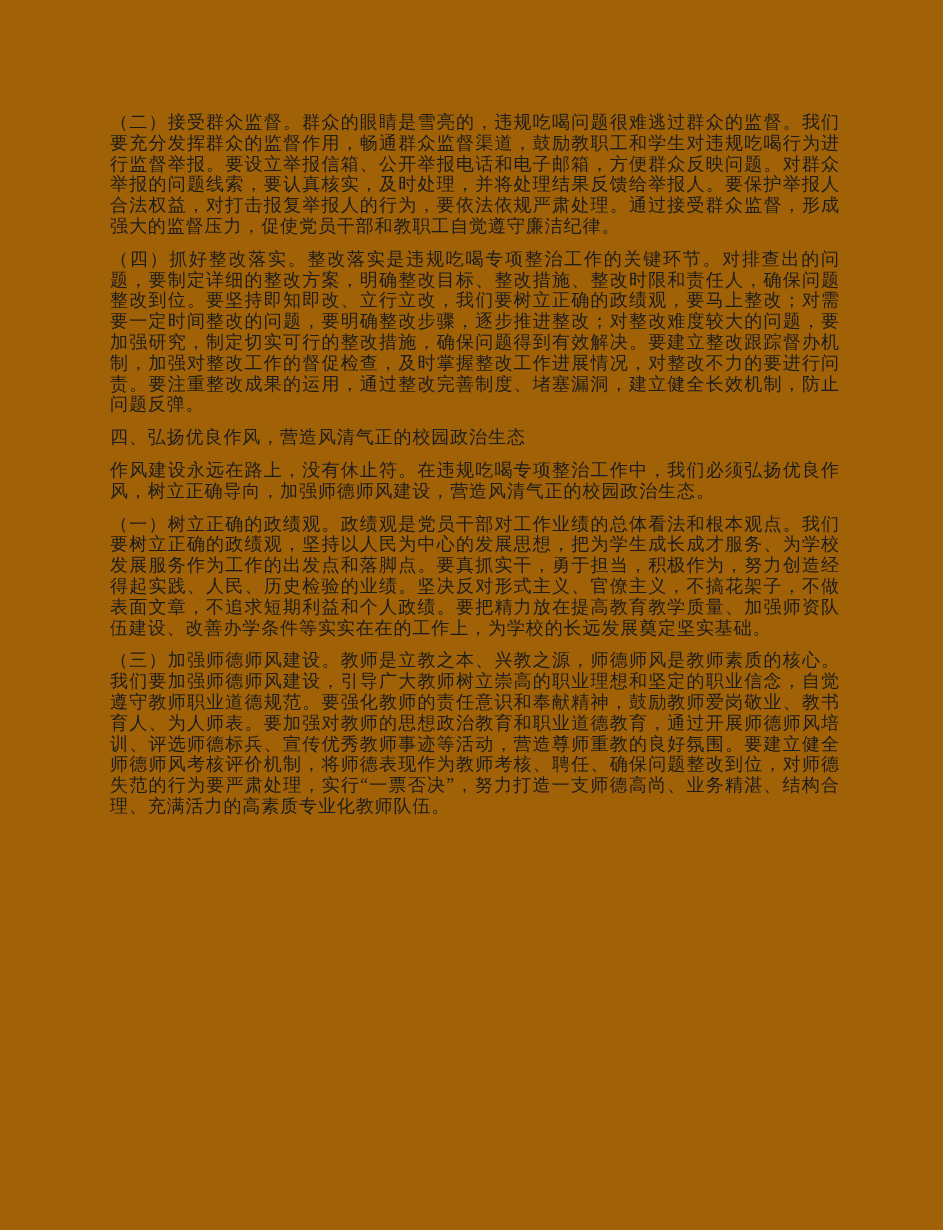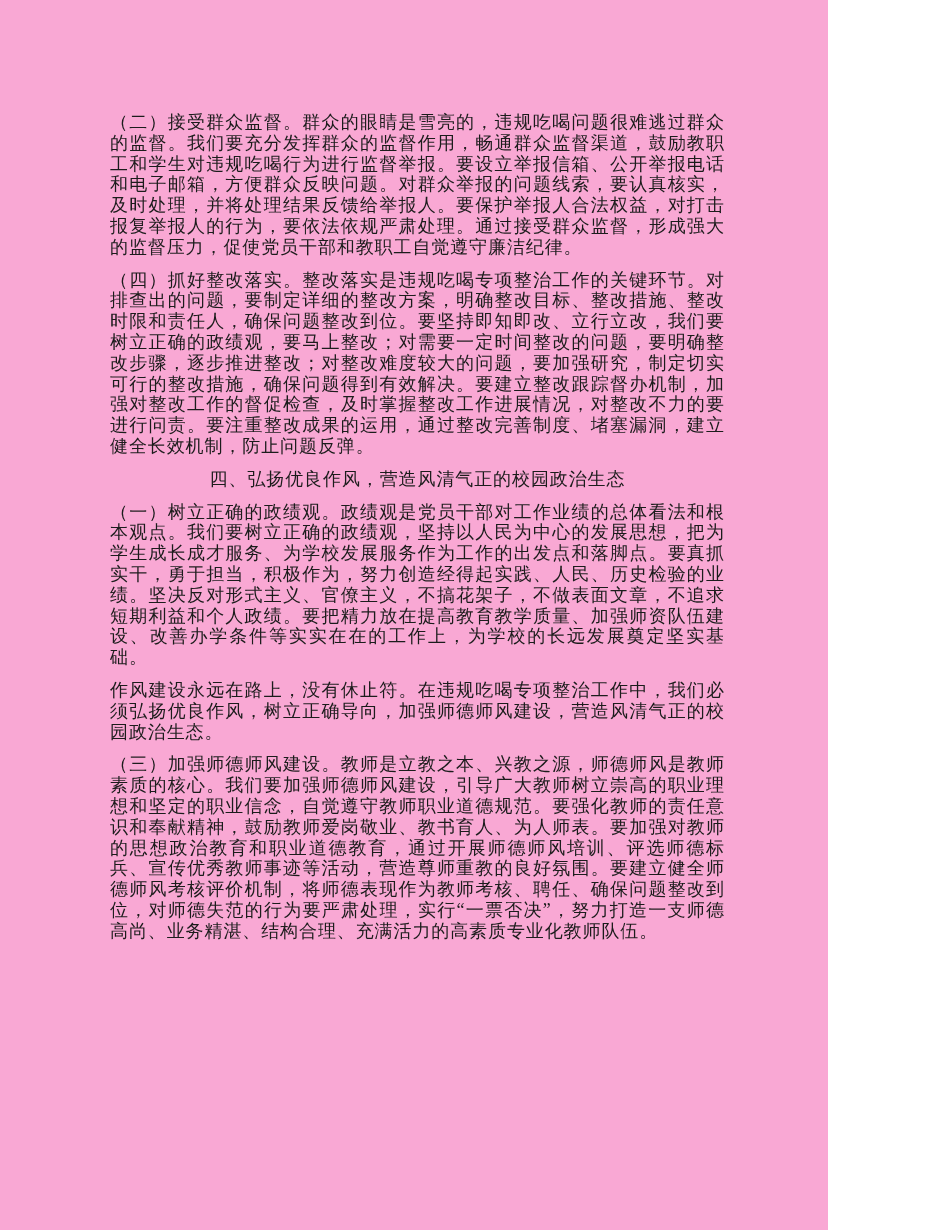--- a/index.html
+++ b/index.html
@@ -2,48 +2,48 @@
 <html><head>
 <meta charset="utf-8">
 <style>
   html, body {
     margin: 0;
     padding: 0;
     background: #ffffff;
   }
   .page {
     position: relative;
-    width: 828px;
+    width: 943px;
     height: 1230px;
     box-sizing: border-box;
-    background: #f9a8d4;
+    background: #a16207;
     padding: 112px 103px 0 110px;
     overflow: hidden;
     font-family: "Liberation Serif", "DejaVu Serif", serif;
     font-size: 18px;
     line-height: 20.8px;
     letter-spacing: 0.9px;
     color: #1c1c1c;
     text-align: justify;
     text-justify: inter-character;
   }
   .para {
     margin: 0 0 12px 0;
     padding: 0;
   }
   .heading {
     margin: 0 0 12px 0;
     padding: 0;
     font-weight: normal;
-    text-align: center;
+    text-align: left;
   }
 </style>
 </head>
 <body>
 
 <div class="page">
   <p class="para">（二）接受群众监督。群众的眼睛是雪亮的，违规吃喝问题很难逃过群众的监督。我们要充分发挥群众的监督作用，畅通群众监督渠道，鼓励教职工和学生对违规吃喝行为进行监督举报。要设立举报信箱、公开举报电话和电子邮箱，方便群众反映问题。对群众举报的问题线索，要认真核实，及时处理，并将处理结果反馈给举报人。要保护举报人合法权益，对打击报复举报人的行为，要依法依规严肃处理。通过接受群众监督，形成强大的监督压力，促使党员干部和教职工自觉遵守廉洁纪律。</p>
   <p class="para">（四）抓好整改落实。整改落实是违规吃喝专项整治工作的关键环节。对排查出的问题，要制定详细的整改方案，明确整改目标、整改措施、整改时限和责任人，确保问题整改到位。要坚持即知即改、立行立改，我们要树立正确的政绩观，要马上整改；对需要一定时间整改的问题，要明确整改步骤，逐步推进整改；对整改难度较大的问题，要加强研究，制定切实可行的整改措施，确保问题得到有效解决。要建立整改跟踪督办机制，加强对整改工作的督促检查，及时掌握整改工作进展情况，对整改不力的要进行问责。要注重整改成果的运用，通过整改完善制度、堵塞漏洞，建立健全长效机制，防止问题反弹。</p>
   <p class="heading">四、弘扬优良作风，营造风清气正的校园政治生态</p>
+  <p class="para">作风建设永远在路上，没有休止符。在违规吃喝专项整治工作中，我们必须弘扬优良作风，树立正确导向，加强师德师风建设，营造风清气正的校园政治生态。</p>
   <p class="para">（一）树立正确的政绩观。政绩观是党员干部对工作业绩的总体看法和根本观点。我们要树立正确的政绩观，坚持以人民为中心的发展思想，把为学生成长成才服务、为学校发展服务作为工作的出发点和落脚点。要真抓实干，勇于担当，积极作为，努力创造经得起实践、人民、历史检验的业绩。坚决反对形式主义、官僚主义，不搞花架子，不做表面文章，不追求短期利益和个人政绩。要把精力放在提高教育教学质量、加强师资队伍建设、改善办学条件等实实在在的工作上，为学校的长远发展奠定坚实基础。</p>
-  <p class="para">作风建设永远在路上，没有休止符。在违规吃喝专项整治工作中，我们必须弘扬优良作风，树立正确导向，加强师德师风建设，营造风清气正的校园政治生态。</p>
   <p class="para">（三）加强师德师风建设。教师是立教之本、兴教之源，师德师风是教师素质的核心。我们要加强师德师风建设，引导广大教师树立崇高的职业理想和坚定的职业信念，自觉遵守教师职业道德规范。要强化教师的责任意识和奉献精神，鼓励教师爱岗敬业、教书育人、为人师表。要加强对教师的思想政治教育和职业道德教育，通过开展师德师风培训、评选师德标兵、宣传优秀教师事迹等活动，营造尊师重教的良好氛围。要建立健全师德师风考核评价机制，将师德表现作为教师考核、聘任、确保问题整改到位，对师德失范的行为要严肃处理，实行“一票否决”，努力打造一支师德高尚、业务精湛、结构合理、充满活力的高素质专业化教师队伍。</p>
 </div>
 
 </body></html>

